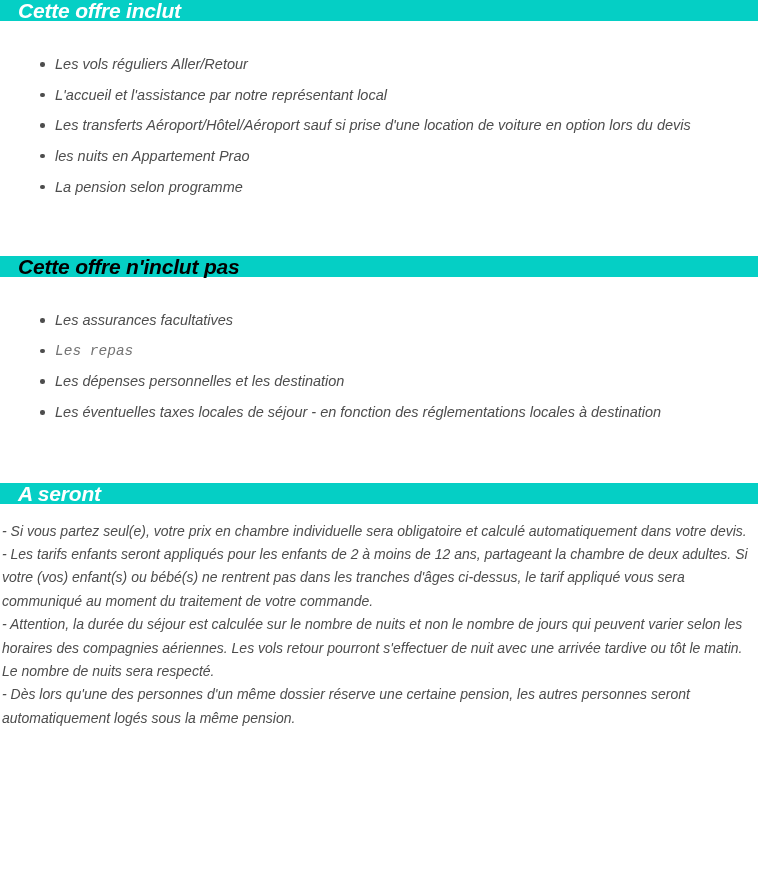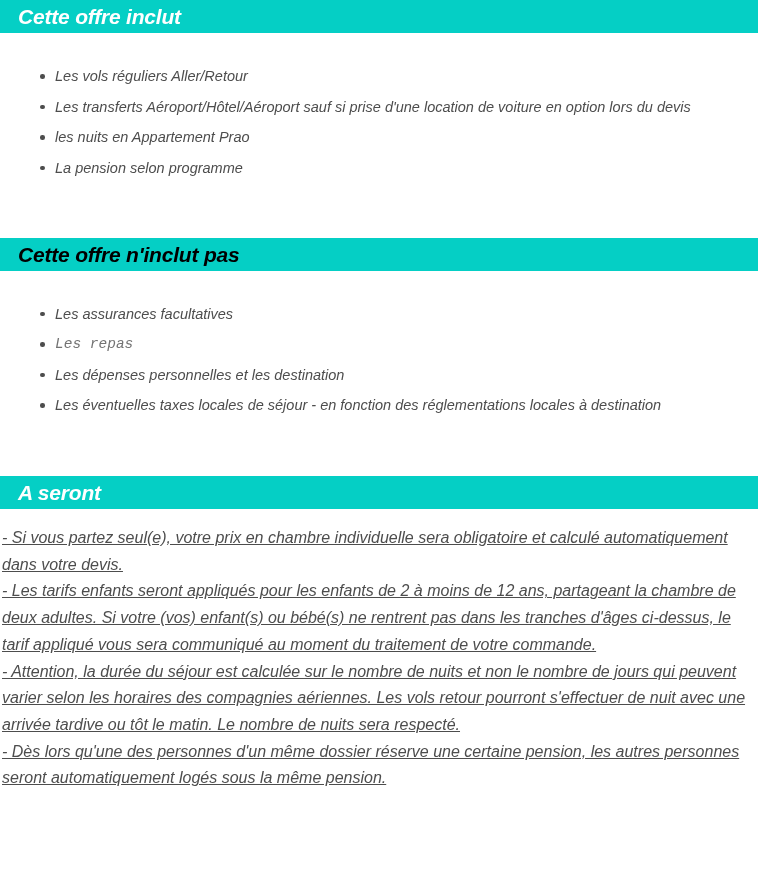--- a/index.html
+++ b/index.html
@@ -17,21 +17,21 @@
   }
   .page {
     width: 758px;
     position: relative;
     overflow: hidden;
   }
 
   
   .section-header {
     background: #05CFC5;
-    height: 33px;
+    height: 21px;
     display: flex;
     align-items: center;
     padding: 0 0 0 18px;
     box-sizing: border-box;
   }
   .section-header .section-title {
     color: #ffffff;
     font-style: italic;
     font-weight: bold;
     font-size: 21px;
@@ -71,37 +71,37 @@
   .gap-after-list-1 { height: 45px; }
   .gap-after-list-2 { height: 46px; }
 
   
   .notes {
     padding: 16px 4px 0 2px;
   }
   .notes p {
     margin: 0 0 0 0;
     font-style: italic;
-    font-size: 16px;
+    font-size: 14px;
     line-height: 1.67;
     color: #4d4d4d;
-    text-decoration: underline;
   }
 </style>
 </head>
 <body style="background: rgb(255, 255, 255);">
 
 <div class="page">
 
   <section class="section-block">
     <div class="section-header" style="background: rgb(5, 207, 197);">
       <span class="section-title" style="color: rgb(255, 255, 255);">Cette offre inclut</span>
     </div>
     <ul class="bullet-list">
       <li style="color: rgb(77, 77, 77);">Les vols réguliers Aller/Retour</li>
+      <li style="color: rgb(77, 77, 77);">L'accueil et l'assistance par notre représentant local</li>
       <li style="color: rgb(77, 77, 77);">Les transferts Aéroport/Hôtel/Aéroport sauf si prise d'une location de voiture en option lors du devis</li>
       <li style="color: rgb(77, 77, 77);">les nuits en Appartement Prao</li>
       <li style="color: rgb(77, 77, 77);">La pension selon programme</li>
     </ul>
     <div class="gap-after-list-1"></div>
   </section>
 
   <section class="section-block">
     <div class="section-header" style="background: rgb(5, 207, 197);">
       <span class="section-title" style="color: #000000;">Cette offre n'inclut pas</span>

